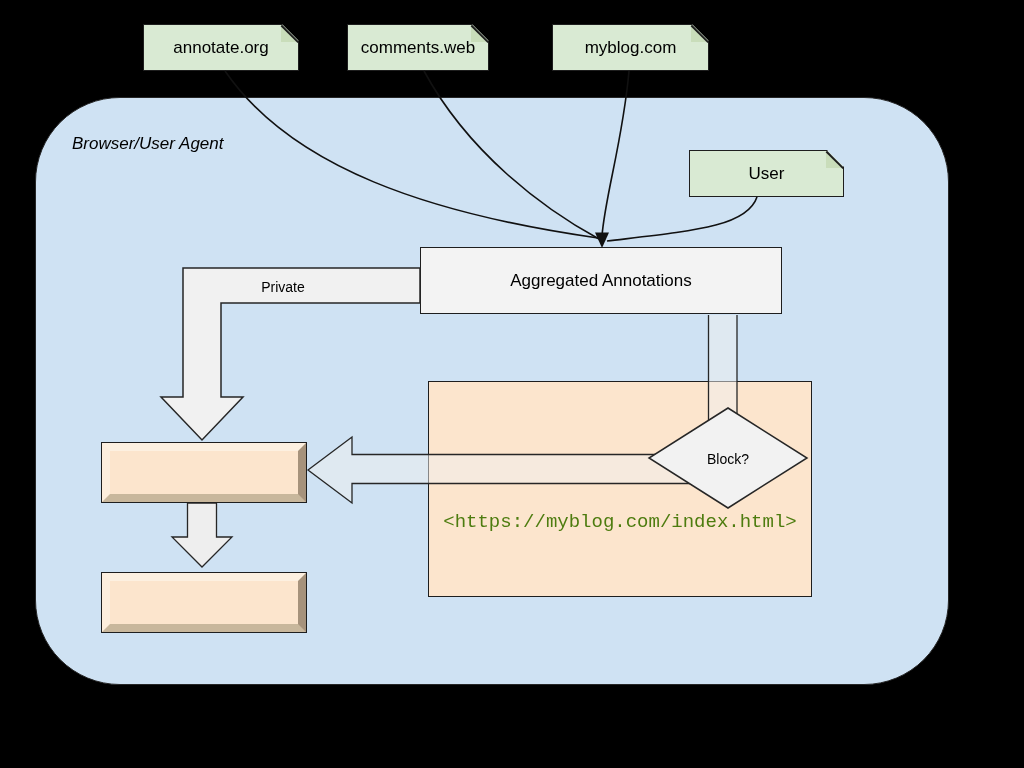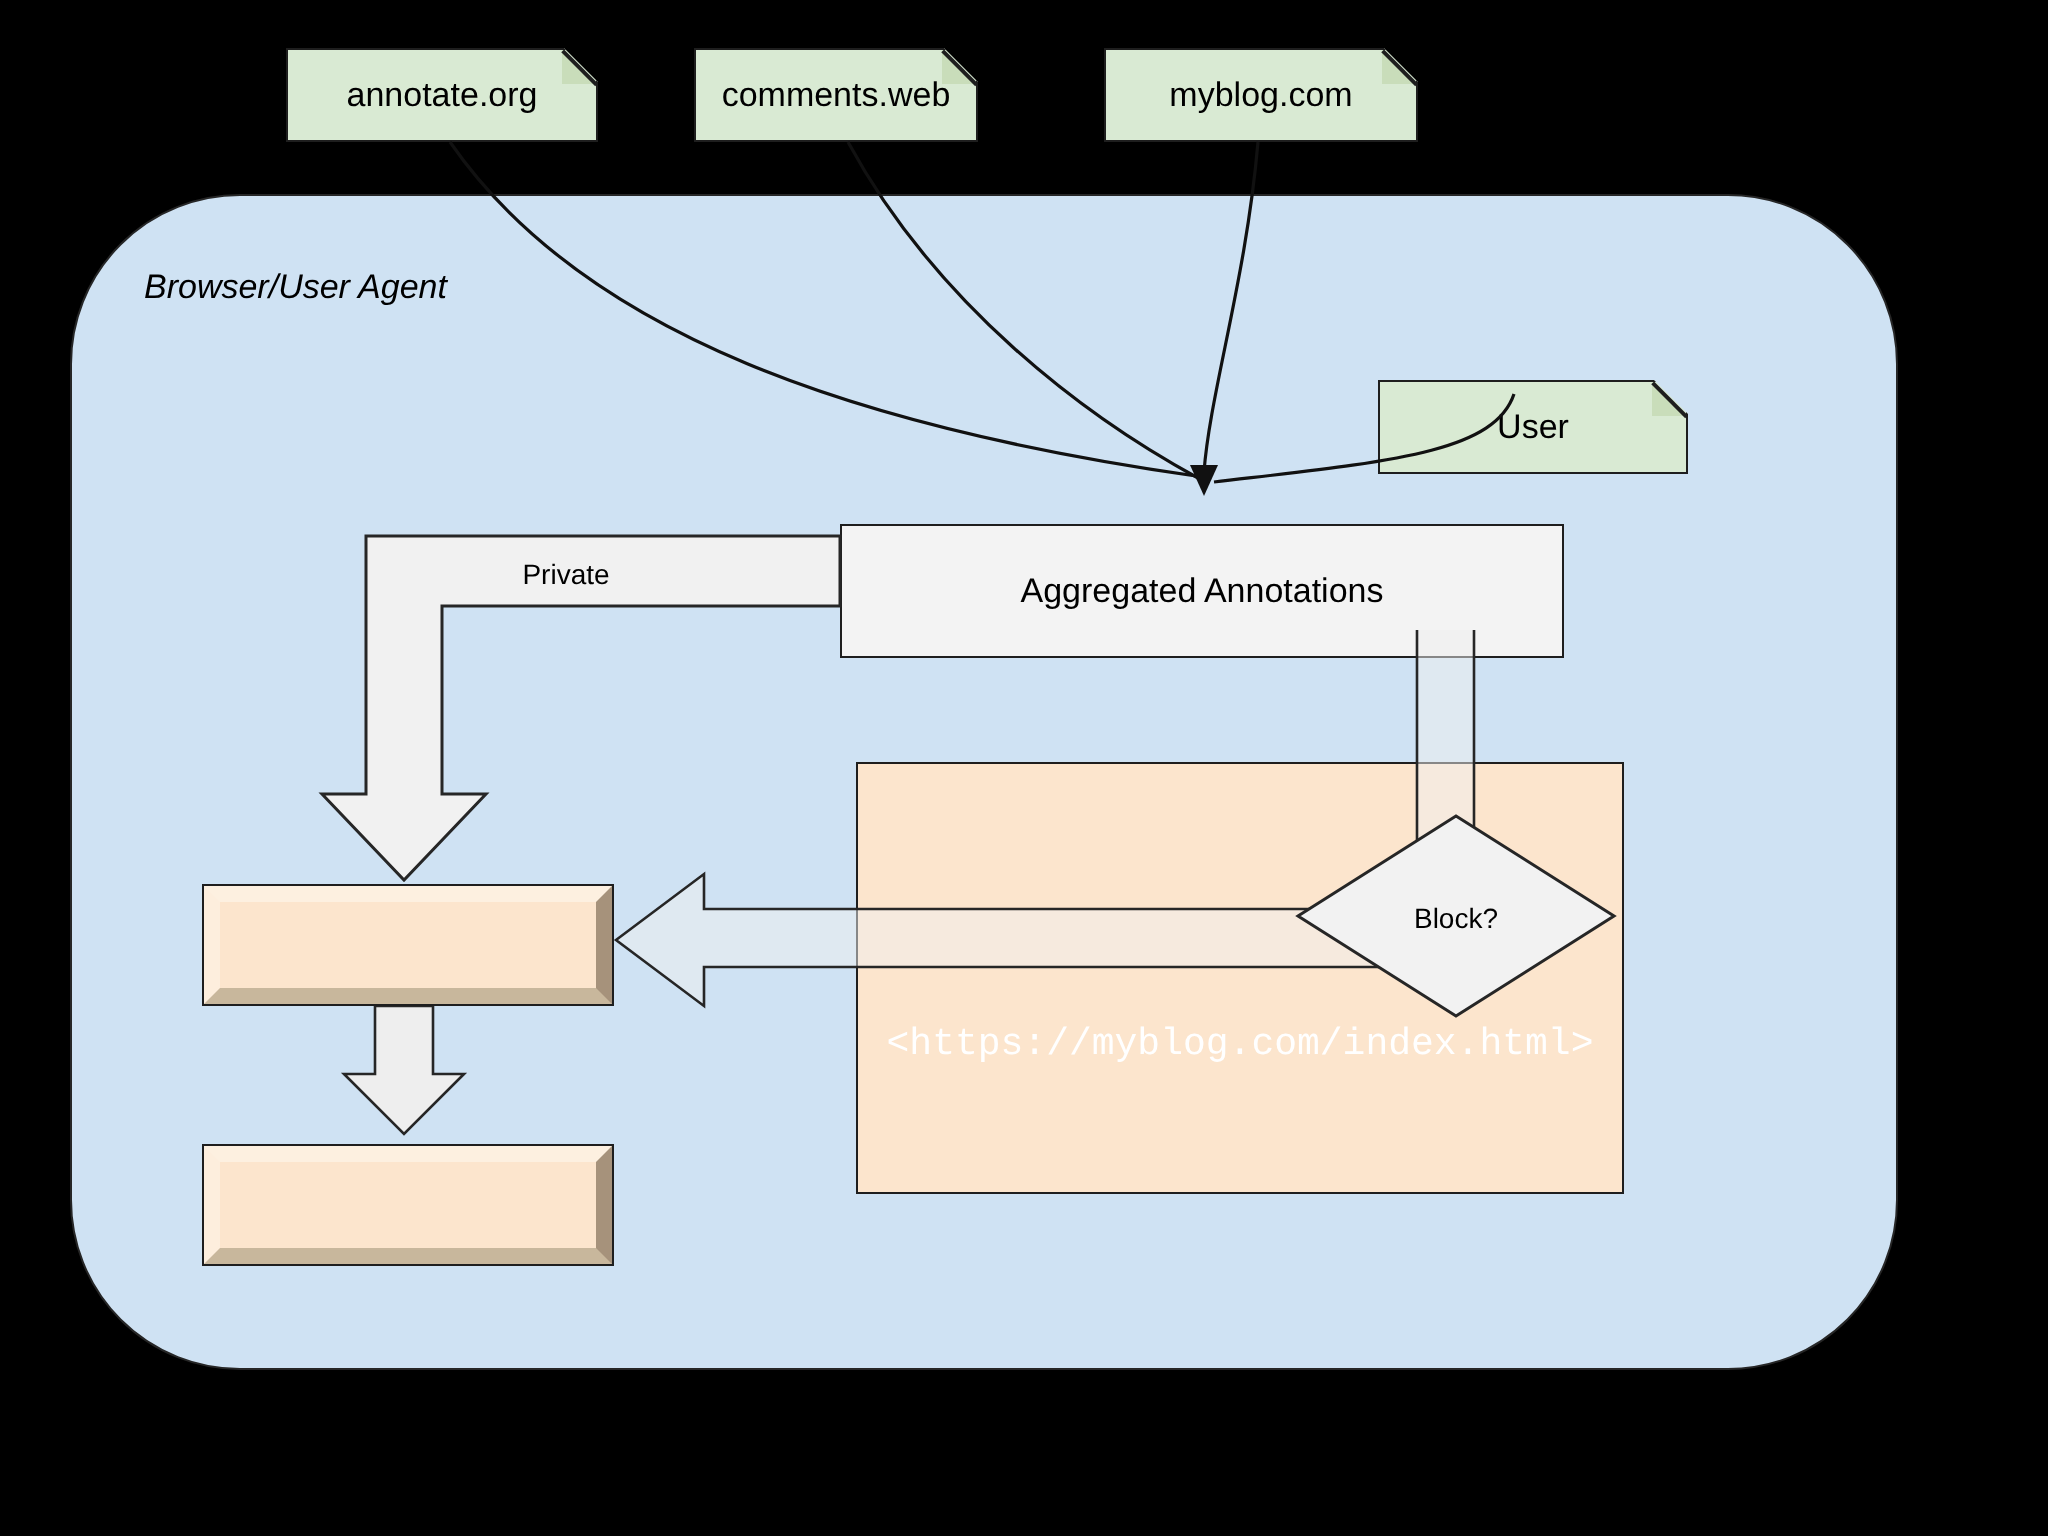--- a/index.html
+++ b/index.html
@@ -42,21 +42,21 @@
     font-size:17px;
   }
   
   .panel{
     left:428px;top:381px;width:384px;height:216px;
     background:#fce5cd;border:1.5px solid #1e1e1e;
   }
   .url-text{
     left:428px;top:511px;width:384px;text-align:center;
     font-family:"Liberation Mono", monospace;
-    font-size:19px;color:#ffffff;white-space:nowrap;
+    font-size:19px;color:#4d7c0f;white-space:nowrap;
   }
   
   .box3d{
     position:absolute;box-sizing:border-box;width:206px;height:61px;
     border:1.5px solid #1e1e1e;background:#fce5cd;
   }
   .box3d .bevel{
     position:absolute;inset:0;box-sizing:border-box;
     border:8px solid;
     border-color:#fdf0e0 #a6927b #c8b79c #fdeedd;
@@ -86,27 +86,27 @@
 </div>
 <div class="note" style="left:552px;top:24px;width:157px;">
   <span class="fold"></span>
   <span class="foldline"></span>
   <span>myblog.com</span>
 </div>
 
 <div class="abs container-blue"></div>
 <div class="abs container-label">Browser/User Agent</div>
 
-<div class="note" style="left:689px;top:150px;width:155px;margin-top:40px;">
+<div class="note" style="left:689px;top:150px;width:155px;">
   <span class="fold"></span>
   <span class="foldline"></span>
   <span>User</span>
 </div>
 
-<div class="abs graybox" style="left:420px;top:262px;width:362px;height:67px;">
+<div class="abs graybox" style="left:420px;top:247px;width:362px;height:67px;">
   <span>Aggregated Annotations</span>
 </div>
 
 <div class="abs panel"></div>
 
 <svg class="overlay" width="1024" height="768" viewBox="0 0 1024 768">
 
   <g fill="none" stroke="#111" stroke-width="1.6">
     <path d="M225,71 C292,168 430,214 598,238"></path>
     <path d="M424,71 C468,152 542,208 599,239"></path>

